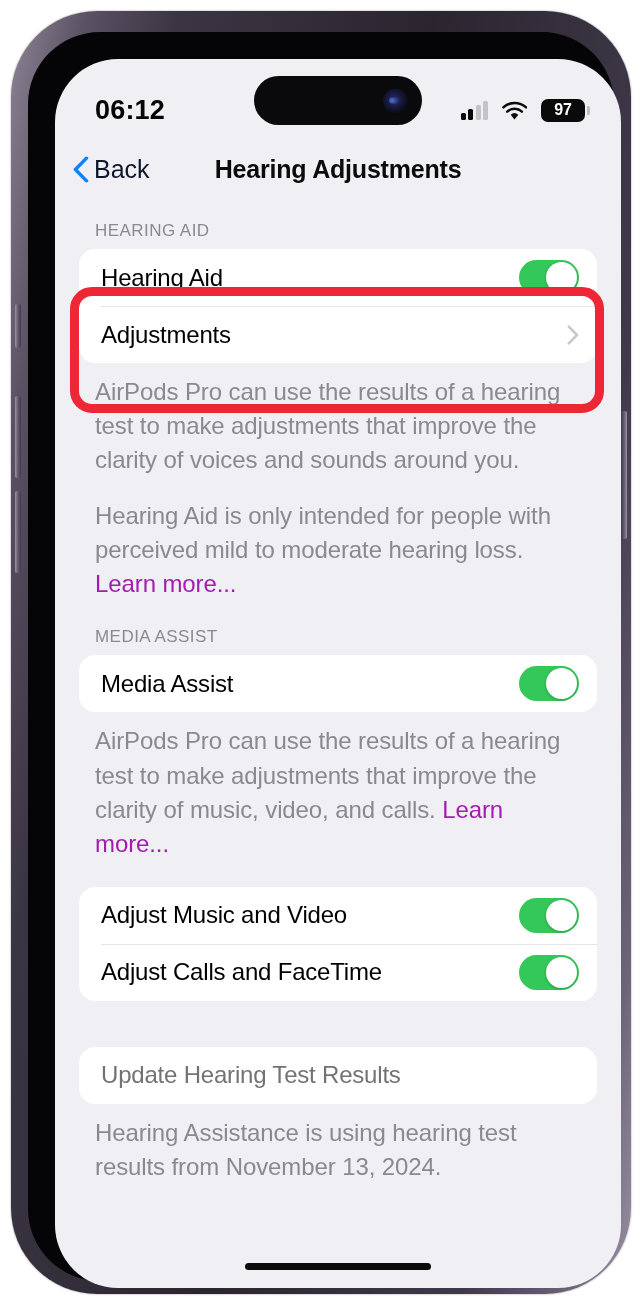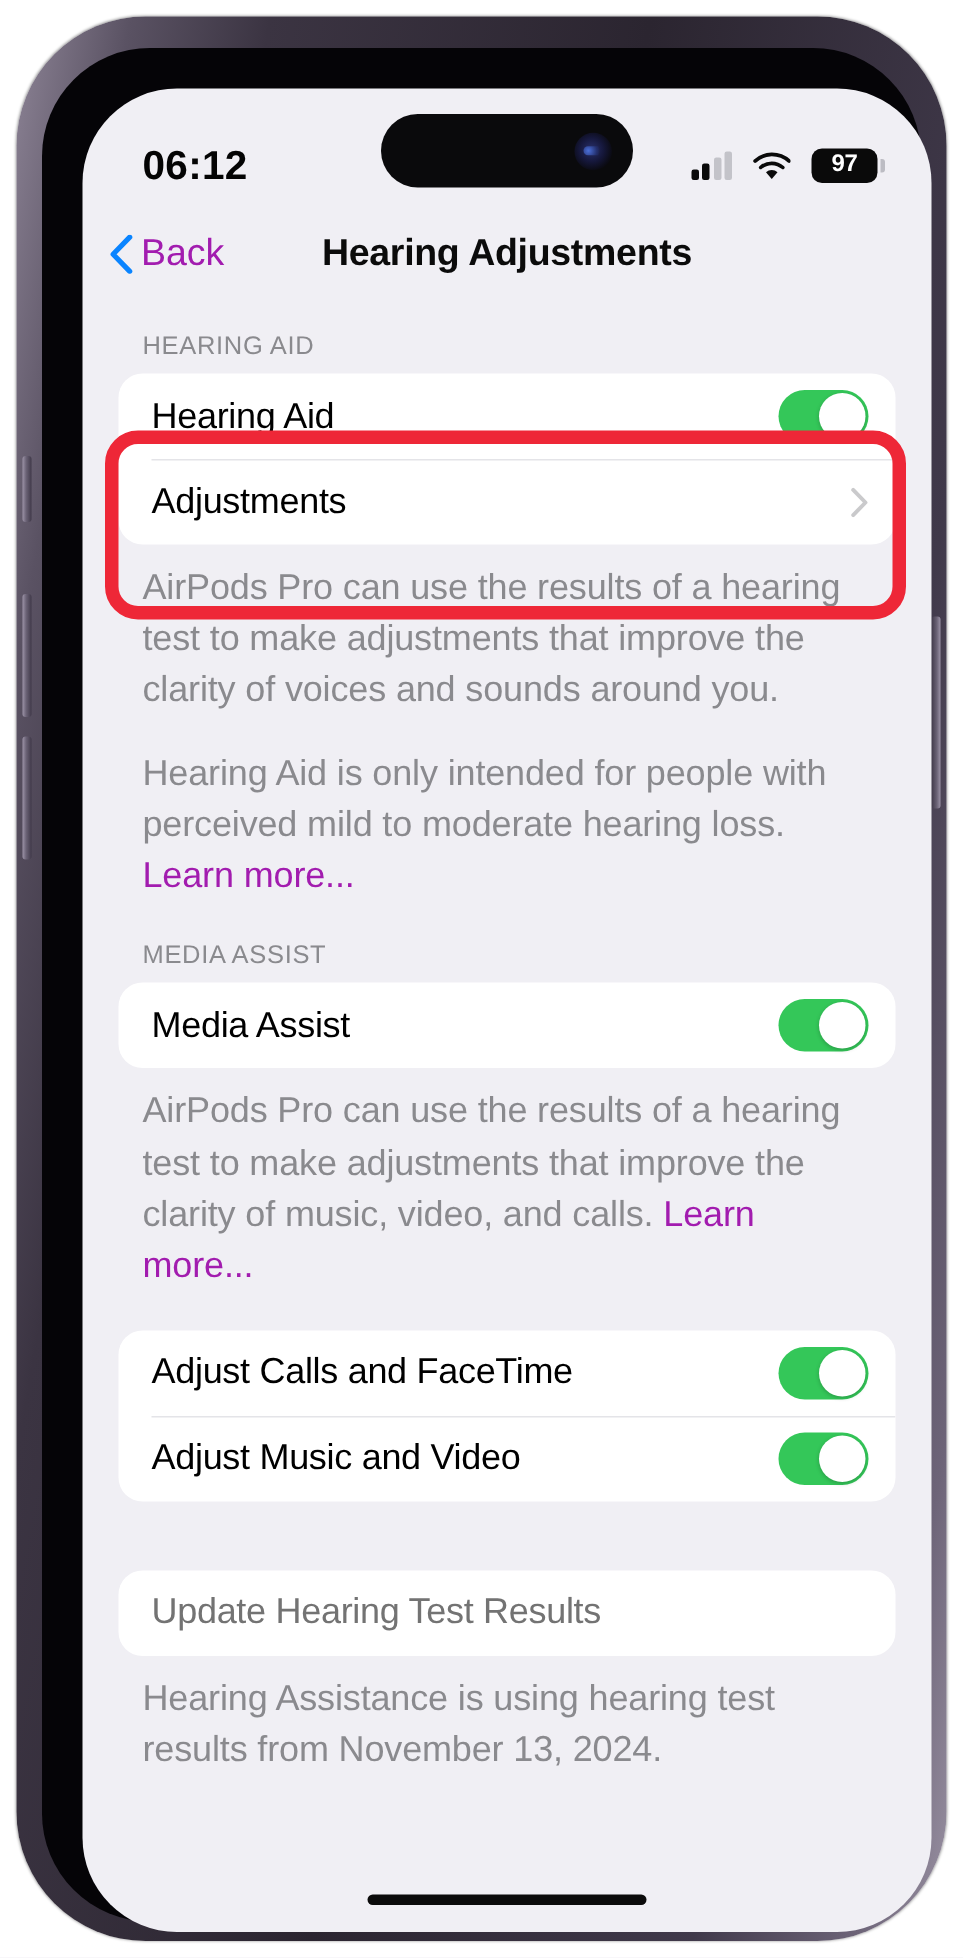--- a/index.html
+++ b/index.html
@@ -139,21 +139,21 @@
     position: absolute;
     top: 84px; left: 0; right: 0;
     height: 52px;
     z-index: 15;
   }
   .nav-back {
     position: absolute;
     left: 18px; top: 50%;
     transform: translateY(-50%);
     display: flex; align-items: center; gap: 5px;
-    color: #a21caf;
+    color: #0f172a;
     font-size: 25px;
     cursor: pointer;
   }
   .chev-back { width: 16px; height: 26px; flex: none; }
   .nav-title {
     position: absolute;
     left: 0; right: 0; top: 50%;
     transform: translateY(-50%);
     text-align: center;
     font-size: 25px;
@@ -340,31 +340,31 @@
               </div>
           </div>
         </div>
 
         <div class="footnote"><span>AirPods Pro can use the results of a hearing test to make adjustments that improve the clarity of music, video, and calls. </span><span class="link">Learn more...</span></div>
 
         <div class="spacer-lg"></div>
 
         <div class="group">
           <div class="row">
+            <span class="row-label">Adjust Music and Video</span>
+            <div class="toggle">
+                <div class="knob"></div>
+              </div>
+          </div>
+          <div class="row">
             <span class="row-label">Adjust Calls and FaceTime</span>
             <div class="toggle">
                 <div class="knob"></div>
               </div>
           </div>
-          <div class="row">
-            <span class="row-label">Adjust Music and Video</span>
-            <div class="toggle">
-                <div class="knob"></div>
-              </div>
-          </div>
         </div>
 
         <div class="spacer-xl"></div>
 
         <div class="group">
           <div class="row">
             <span class="row-label link">Update Hearing Test Results</span>
           </div>
         </div>
 

